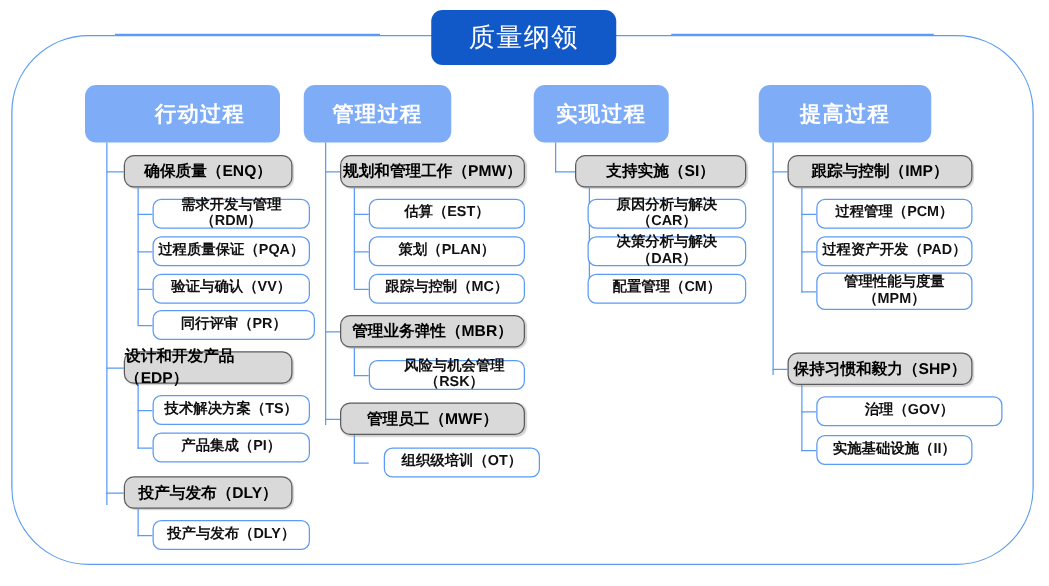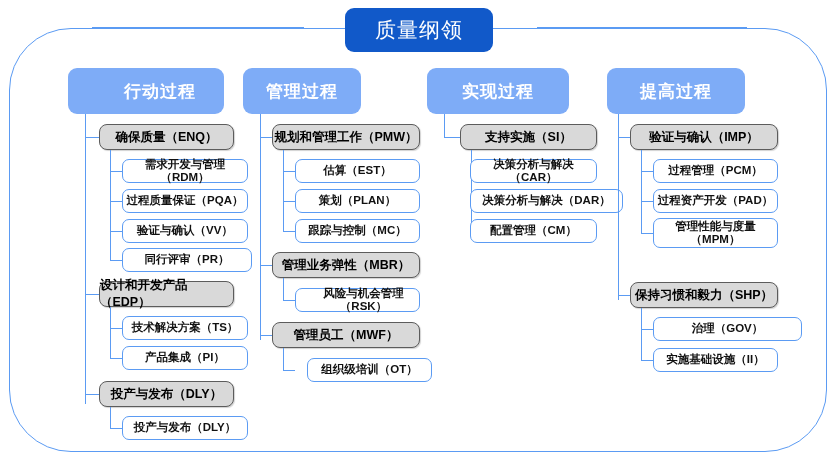--- a/index.html
+++ b/index.html
@@ -121,39 +121,39 @@
   <div class="grp-box" style="left:272px;top:252px;width:148px;">管理业务弹性（MBR）</div>
   <div class="vline" style="left:283px;top:278px;height:23px;"></div>
   <div class="hline" style="left:283px;top:300px;width:12px;"></div>
   <div class="leaf-box" style="left:295px;top:288px;width:125px;padding-left:12px;">风险与机会管理（RSK）</div>
 
   <div class="grp-box" style="left:272px;top:322px;width:148px;">管理员工（MWF）</div>
   <div class="vline" style="left:283px;top:348px;height:23px;"></div>
   <div class="hline" style="left:283px;top:370px;width:12px;"></div>
   <div class="leaf-box" style="left:295px;top:358px;width:125px;margin-left:12px;">组织级培训（OT）</div>
 
-  <div class="col-header" style="left:427px;top:68px;width:142px;">实现过程</div>
+  <div class="col-header" style="left:427px;top:68px;width:108px;">实现过程</div>
   <div class="vline" style="left:444px;top:114px;height:24px;"></div>
   <div class="hline" style="left:444px;top:137px;width:16px;"></div>
 
   <div class="grp-box" style="left:460px;top:124px;width:137px;">支持实施（SI）</div>
   <div class="vline" style="left:471px;top:150px;height:81px;"></div>
   <div class="hline" style="left:471px;top:171px;width:12px;"></div>
   <div class="hline" style="left:471px;top:201px;width:12px;"></div>
   <div class="hline" style="left:471px;top:231px;width:12px;"></div>
-  <div class="leaf-box" style="left:470px;top:159px;width:127px;">决策分析与解决（CAR）</div>
-  <div class="leaf-box" style="left:470px;top:189px;width:153px;">决策分析与解决（DAR）</div>
+  <div class="leaf-box" style="left:470px;top:159px;width:127px;">原因分析与解决（CAR）</div>
+  <div class="leaf-box" style="left:470px;top:189px;width:127px;">决策分析与解决（DAR）</div>
   <div class="leaf-box" style="left:470px;top:219px;width:127px;">配置管理（CM）</div>
 
   <div class="col-header" style="left:607px;top:68px;width:138px;">提高过程</div>
   <div class="vline" style="left:618px;top:114px;height:186px;"></div>
   <div class="hline" style="left:618px;top:137px;width:12px;"></div>
   <div class="hline" style="left:618px;top:295px;width:12px;"></div>
 
-  <div class="grp-box" style="left:630px;top:124px;width:148px;">验证与确认（IMP）</div>
+  <div class="grp-box" style="left:630px;top:124px;width:148px;">跟踪与控制（IMP）</div>
   <div class="vline" style="left:641px;top:150px;height:84px;"></div>
   <div class="hline" style="left:641px;top:171px;width:12px;"></div>
   <div class="hline" style="left:641px;top:201px;width:12px;"></div>
   <div class="hline" style="left:641px;top:233px;width:12px;"></div>
   <div class="leaf-box" style="left:653px;top:159px;width:125px;">过程管理（PCM）</div>
   <div class="leaf-box" style="left:653px;top:189px;width:125px;">过程资产开发（PAD）</div>
   <div class="leaf-box two-line" style="left:653px;top:218px;width:125px;white-space:pre-line;">管理性能与度量
 （MPM）</div>
 
   <div class="grp-box" style="left:630px;top:282px;width:148px;">保持习惯和毅力（SHP）</div>

